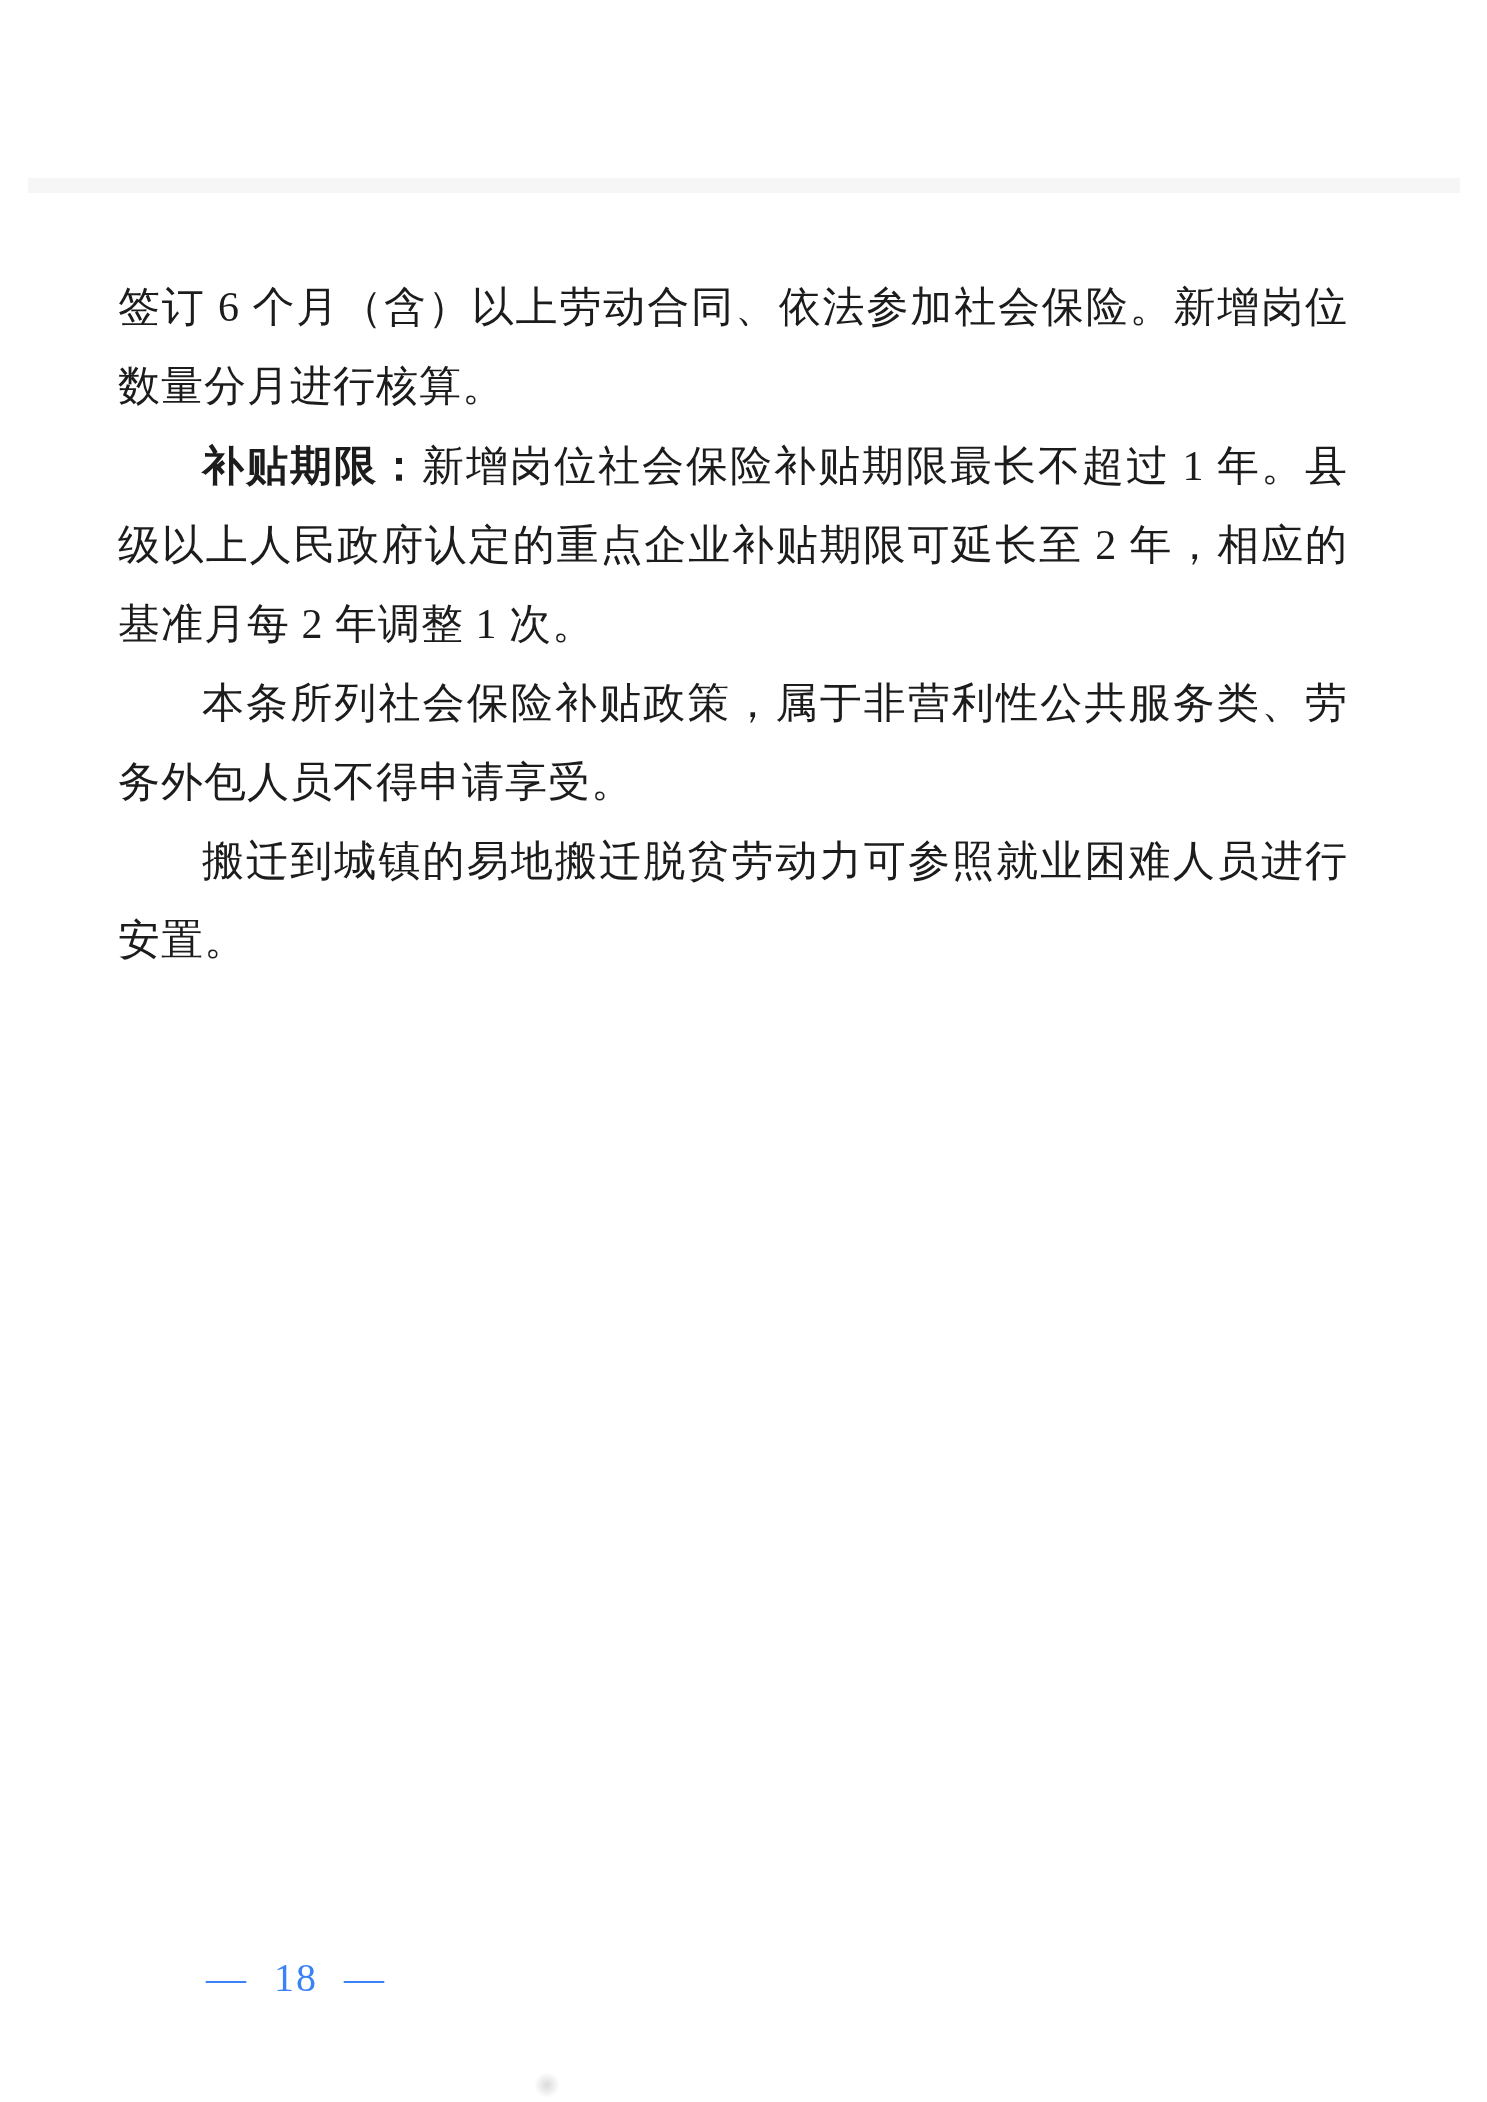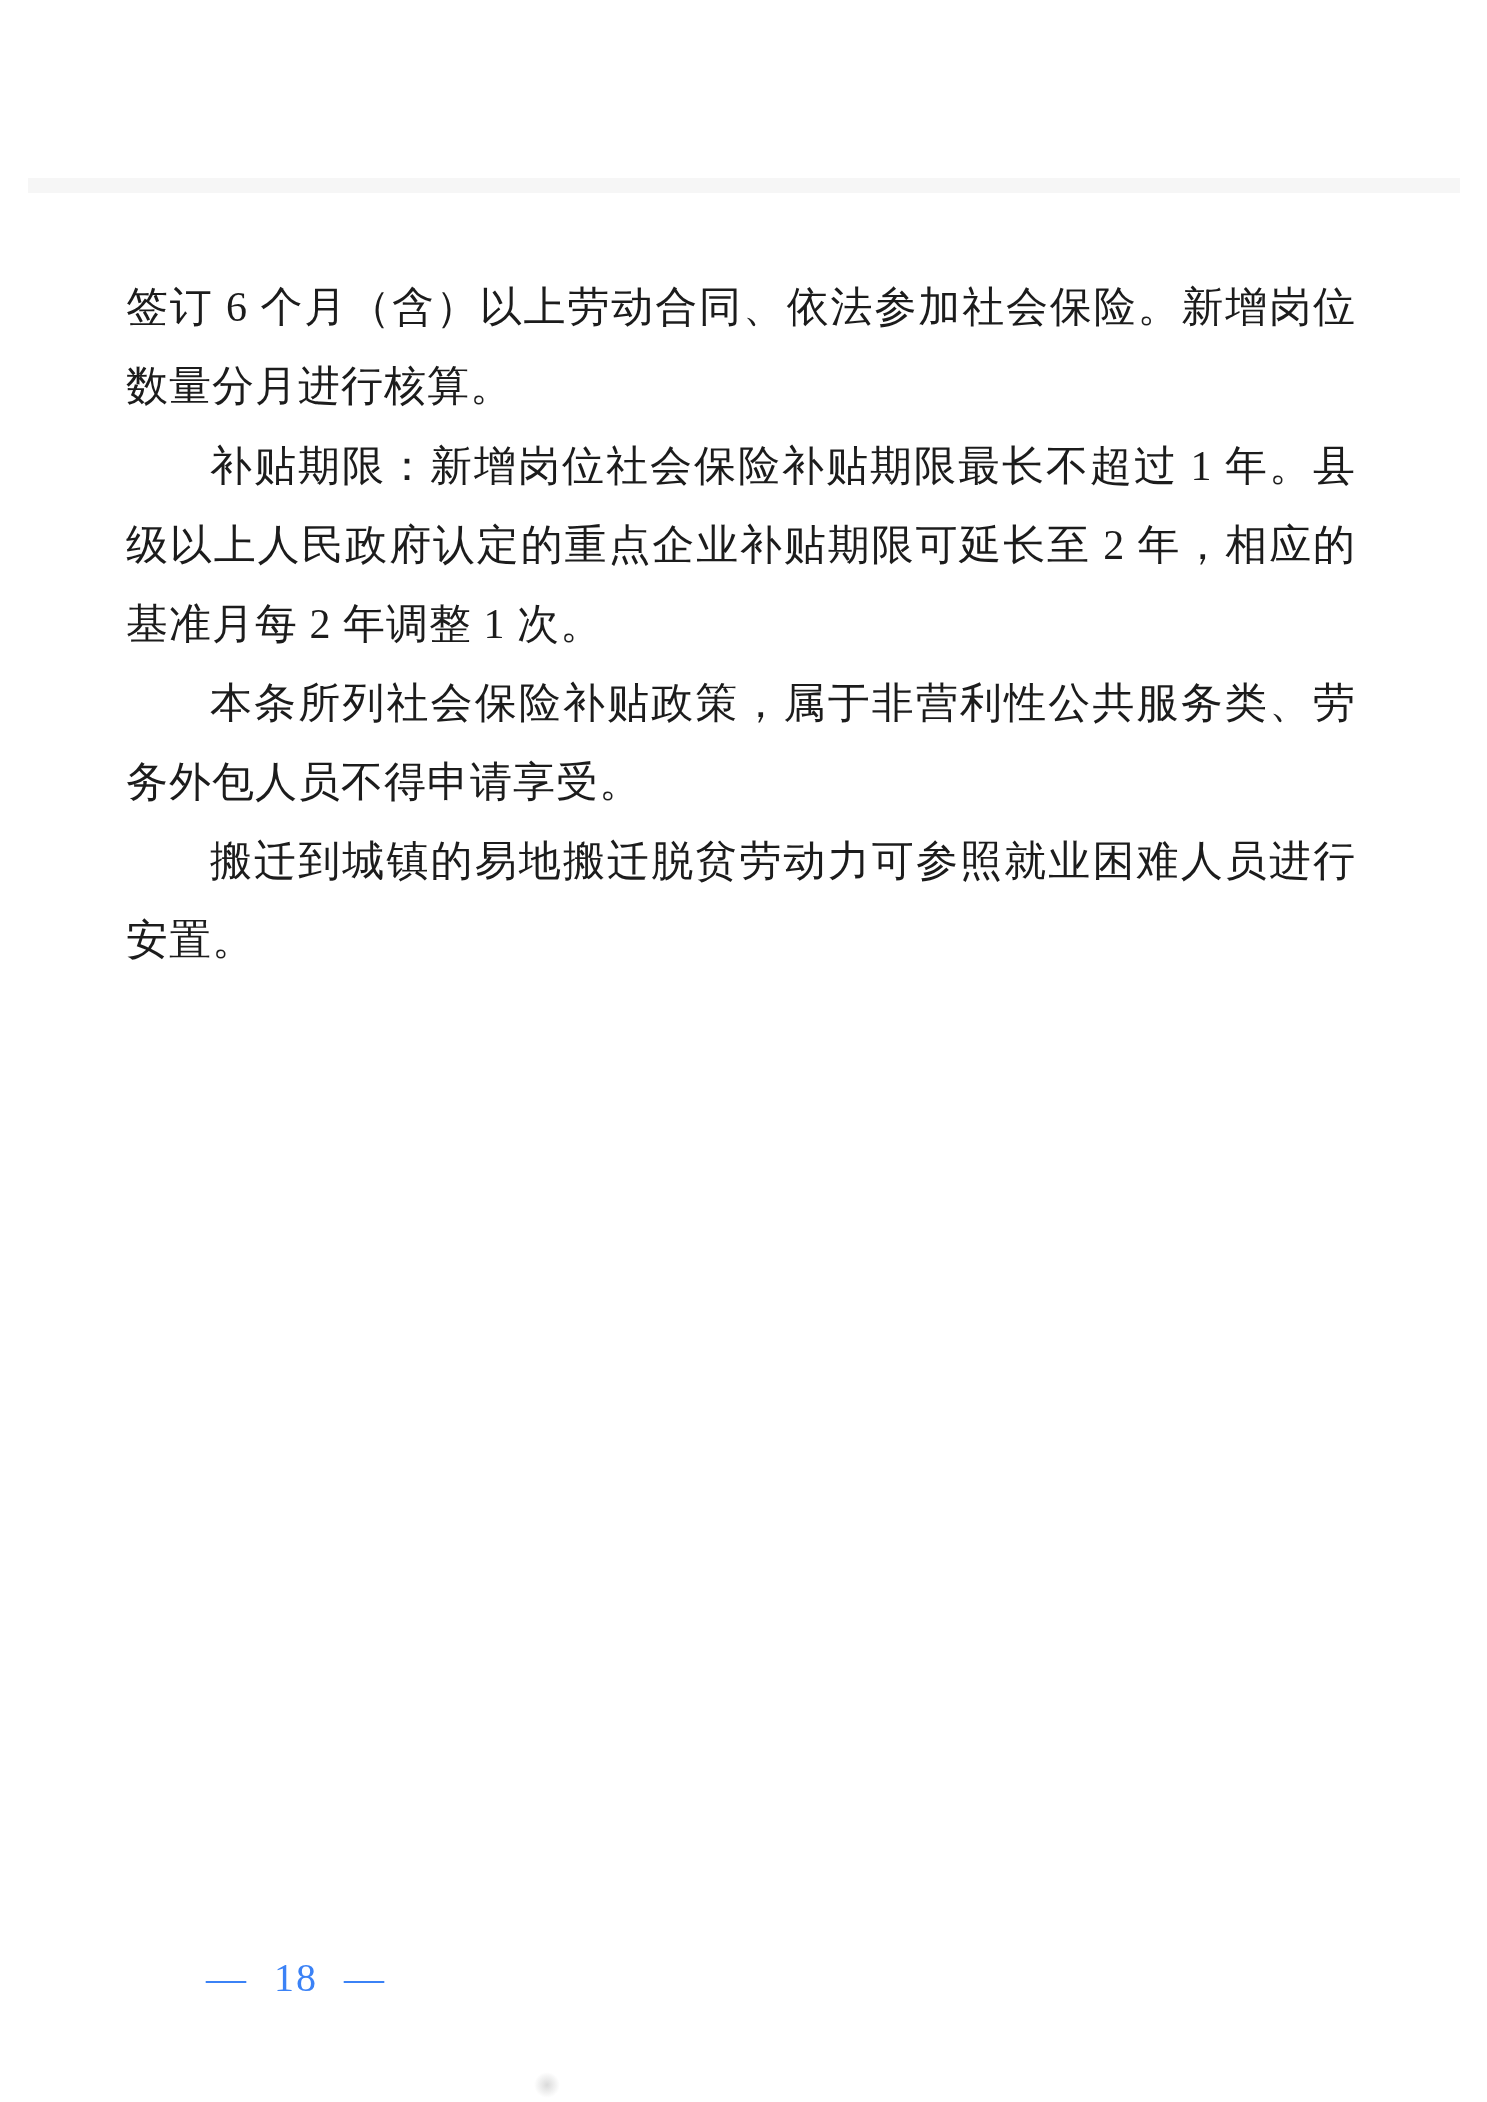--- a/index.html
+++ b/index.html
@@ -28,39 +28,39 @@
   .scan-smudge {
     position: absolute;
     left: 534px;
     top: 2072px;
     width: 26px;
     height: 26px;
     background: radial-gradient(ellipse at center, #dadada 0%, rgba(255,255,255,0) 70%);
   }
   .content {
     position: absolute;
-    left: 126px;
+    left: 118px;
     top: 268px;
     width: 1230px;
     color: #1c1c1c;
     font-size: 42px;
     line-height: 79px;
     text-align: justify;
     text-justify: inter-character;
   }
   .para {
     margin: 0;
     padding: 0;
     text-indent: 2em;
     letter-spacing: 1px;
   }
   .para.no-indent { text-indent: 0; }
   .run-bold {
     font-family: "Liberation Sans", "DejaVu Sans", sans-serif;
-    font-weight: normal;
+    font-weight: bold;
     letter-spacing: 1px;
   }
   .heading {
     font-family: "Liberation Sans", "DejaVu Sans", sans-serif;
     font-weight: bold;
   }
   .footer {
     position: absolute;
     left: 206px;
     top: 1956px;

